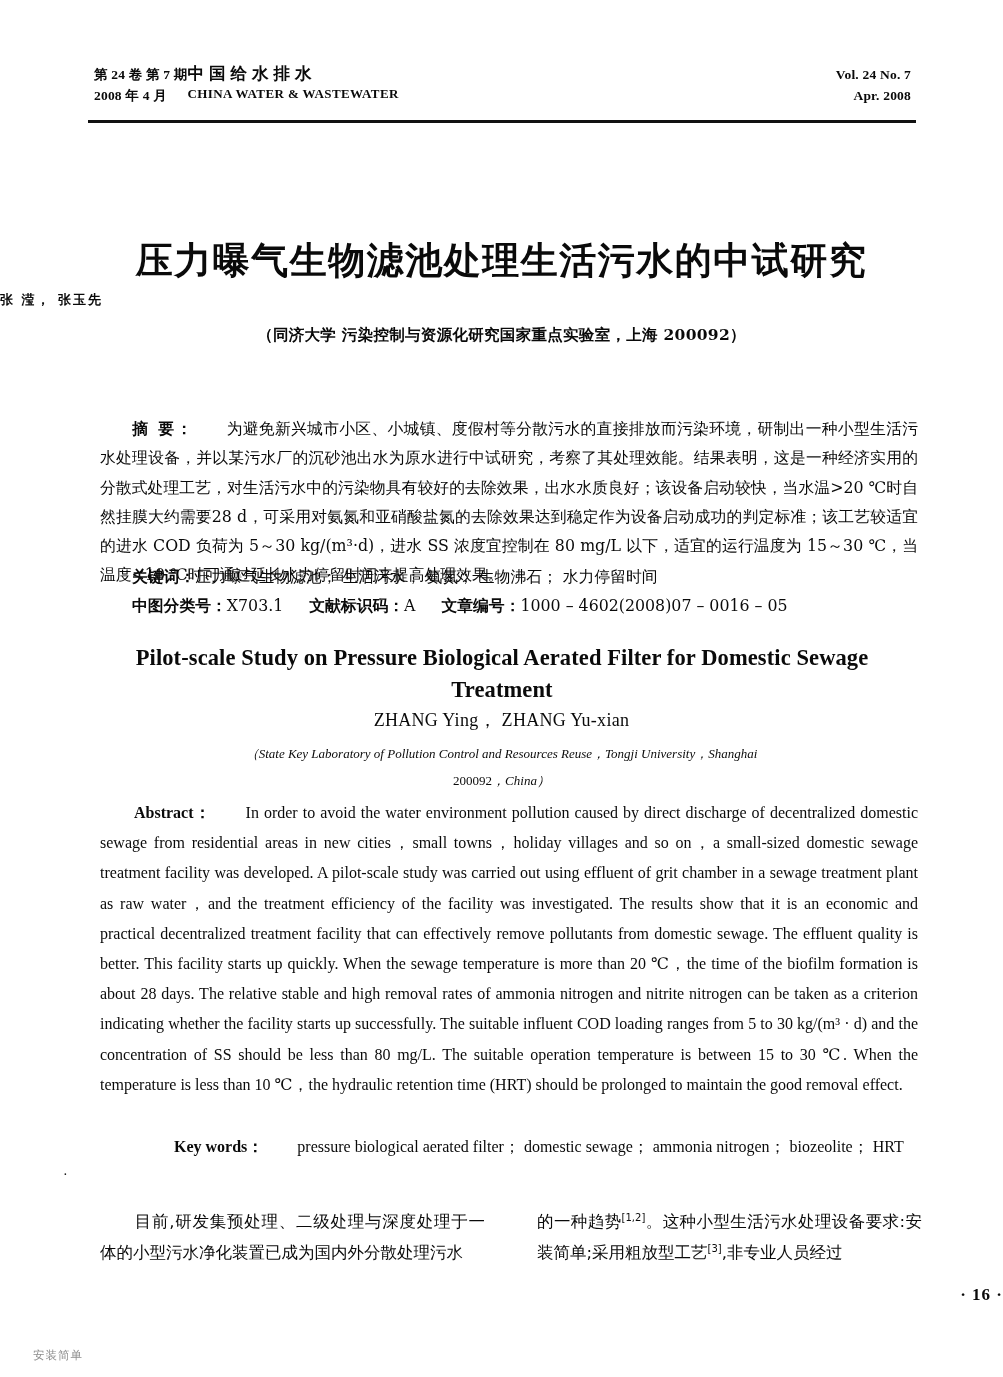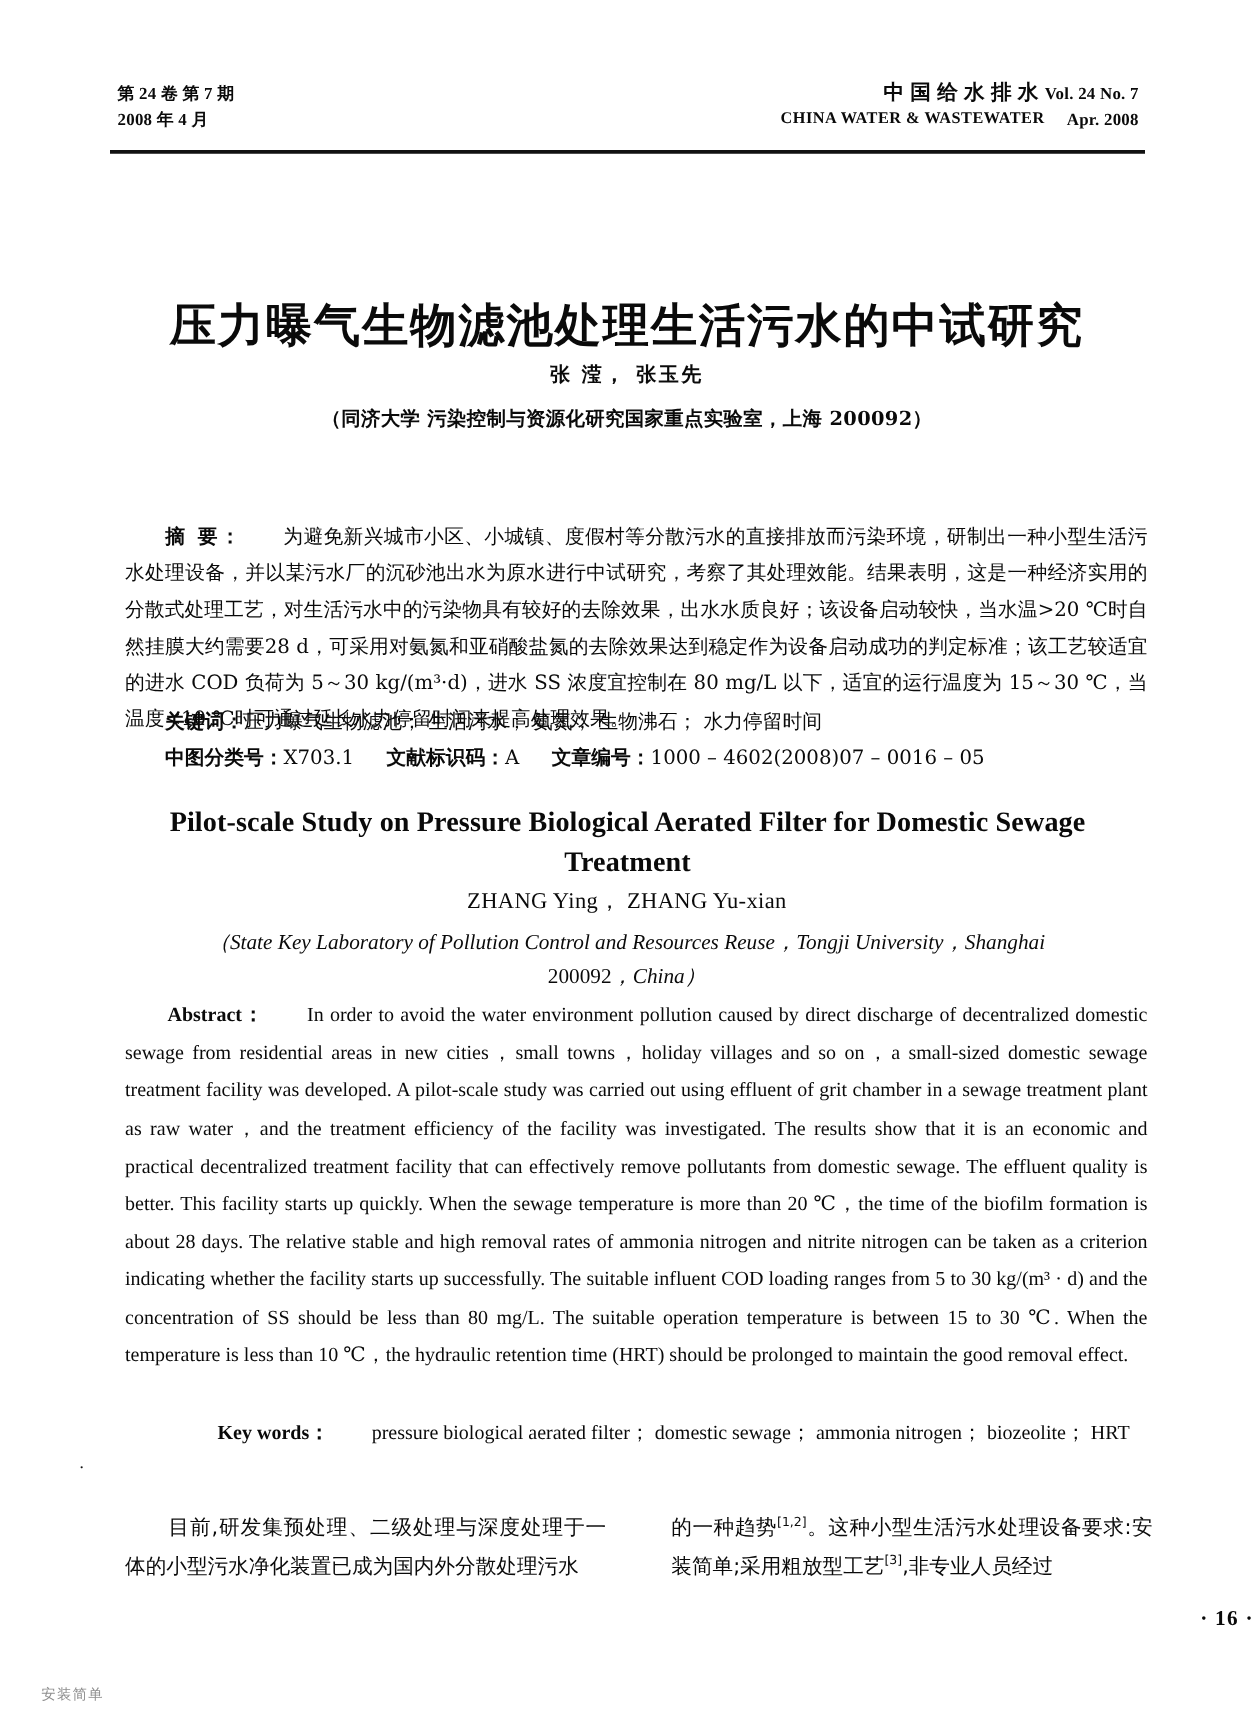--- a/index.html
+++ b/index.html
@@ -35,21 +35,21 @@
     font-size: 13.5px;
     line-height: 21px;
     font-weight: bold;
     letter-spacing: 0.2px;
     white-space: nowrap;
     font-family: Liberation Serif, serif;
   }
   .mast-left { text-align: left; padding-left: 6px; }
   .mast-right { text-align: right; padding-right: 4px; }
   .mast-center {
-    text-align: right;
+    text-align: left;
     flex: 1;
     margin-top: -1px;
   }
   .journal-cn {
     font-size: 16.5px;
     font-weight: bold;
     letter-spacing: 5px;
     line-height: 21px;
     font-family: "DejaVu Serif", "Liberation Serif", serif;
   }
@@ -79,22 +79,22 @@
     font-weight: bold;
     font-size: 37px;
     letter-spacing: 1.5px;
     line-height: 46px;
   }
   .authors-cn {
     position: absolute;
     left: 0;
     top: 286px;
     width: 1003px;
-    text-align: center;
-    font-size: 16px;
+    text-align: left;
+    font-size: 13px;
     font-weight: bold;
     letter-spacing: 2px;
     line-height: 28px;
     font-family: "DejaVu Serif", "Liberation Serif", serif;
   }
   .affil-cn {
     position: absolute;
     left: 0;
     top: 322px;
     width: 1003px;
@@ -166,21 +166,21 @@
     font-size: 18px;
     line-height: 26px;
     letter-spacing: 0.3px;
   }
   .affil-en {
     position: absolute;
     left: 150px;
     top: 740px;
     width: 703px;
     text-align: center;
-    font-size: 17px;
+    font-size: 13px;
     font-style: italic;
     line-height: 27px;
   }
   .affil-en .roman { font-style: normal; }
 
   
   .abstract-en {
     position: absolute;
     left: 100px;
     top: 798px;

